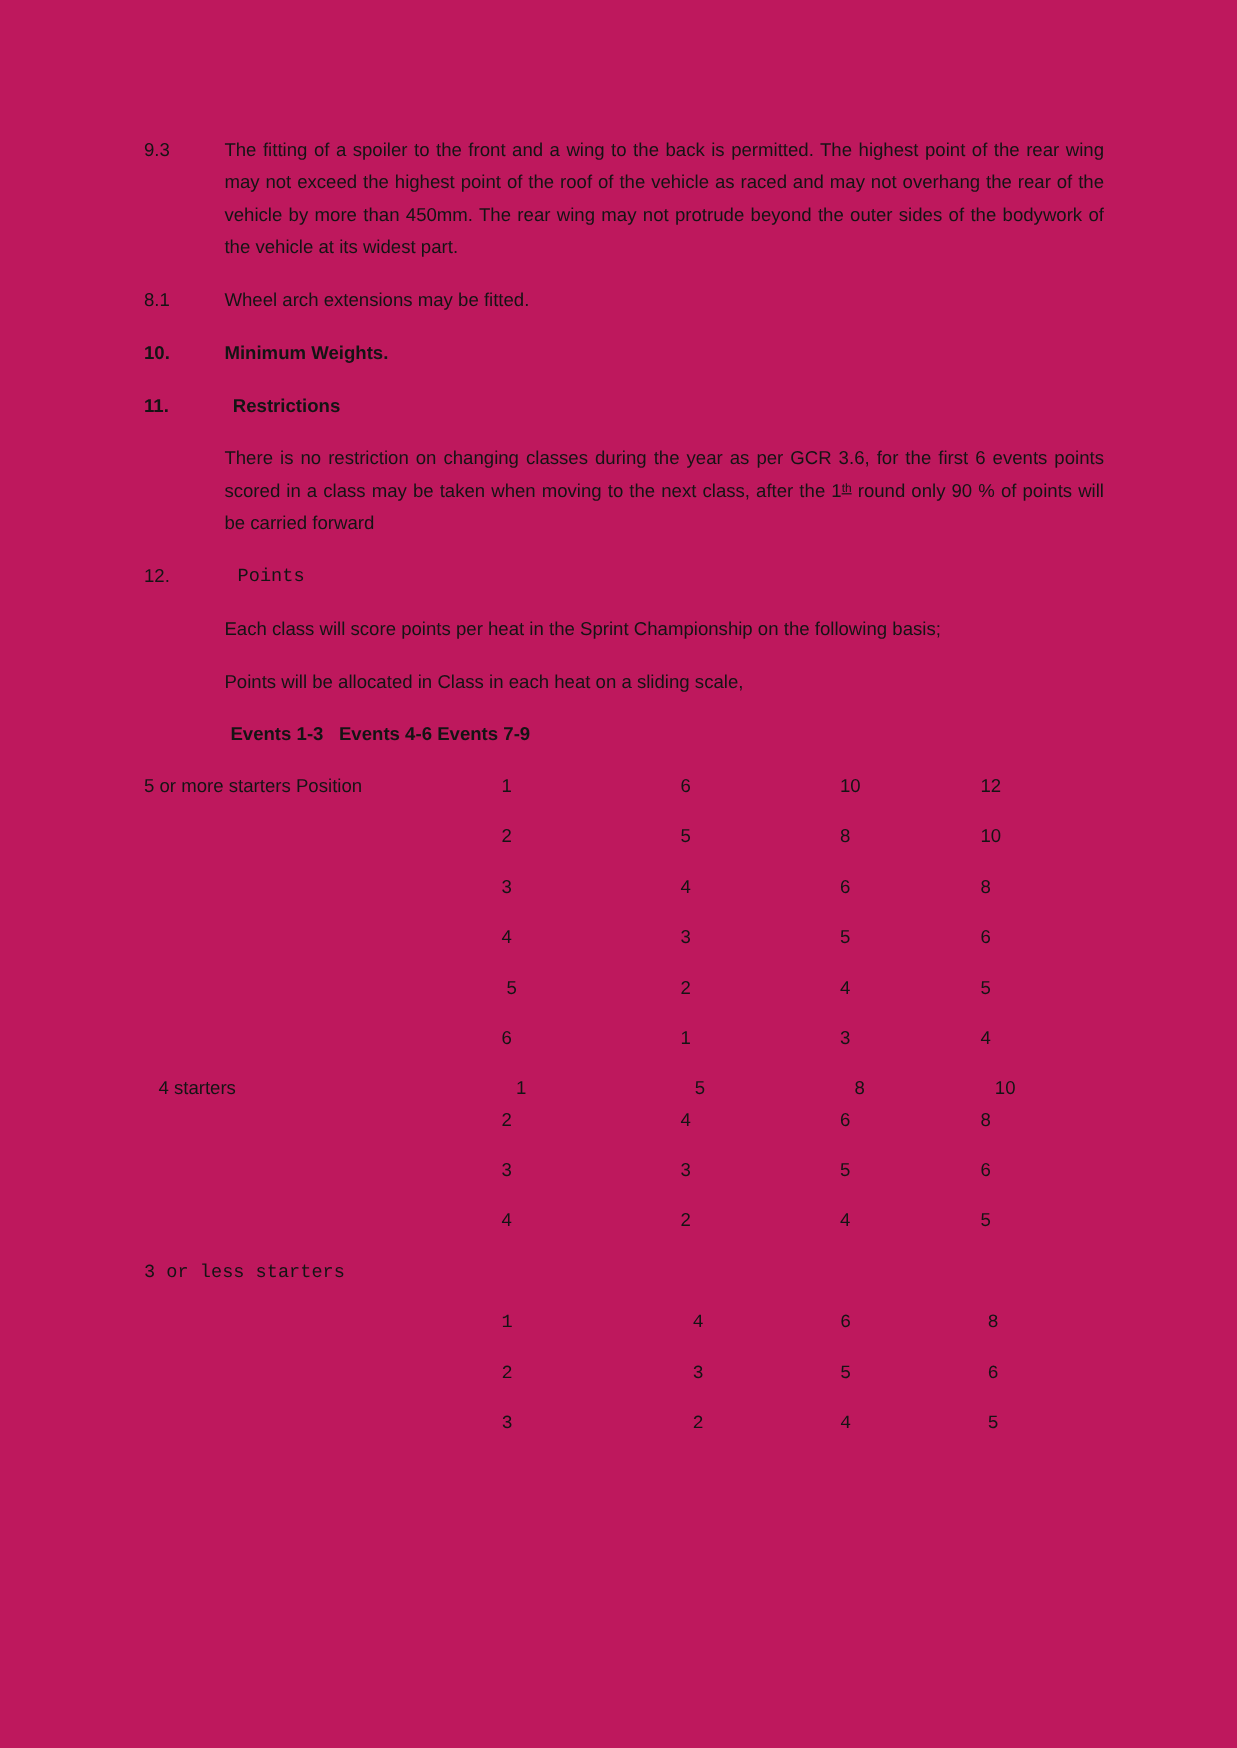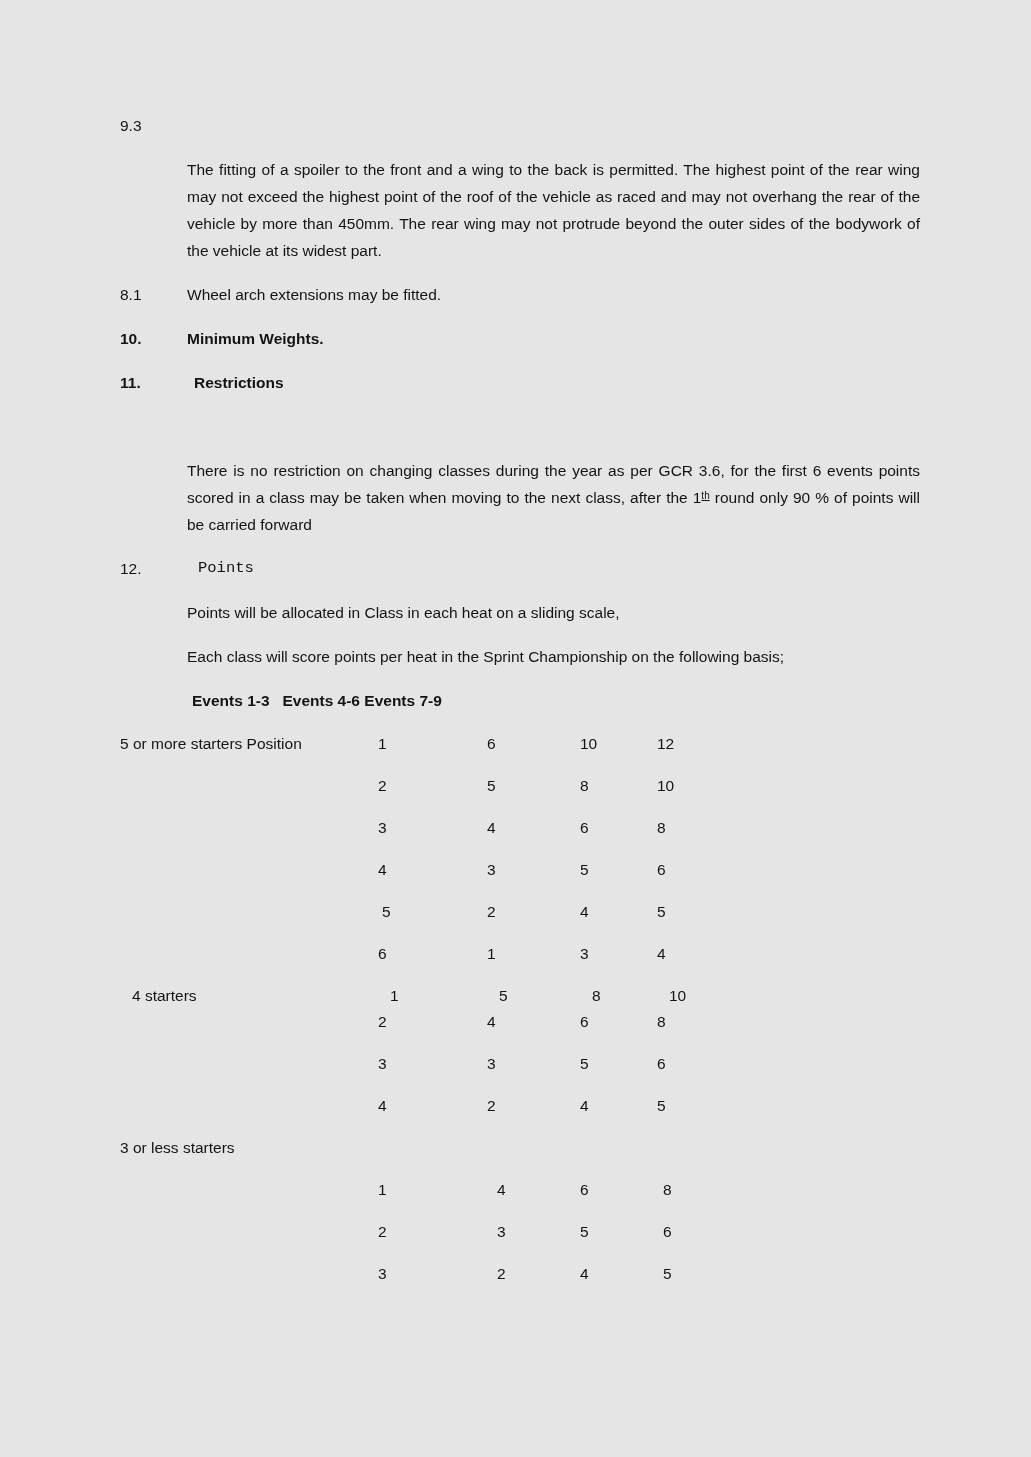--- a/index.html
+++ b/index.html
@@ -4,60 +4,61 @@
 <style>
   html, body {
     margin: 0;
     padding: 0;
     background: #ffffff;
   }
   .page {
     position: relative;
     width: 1031px;
     height: 1457px;
-    background: #e5e5e5;
+    background: #be185d;
     box-sizing: border-box;
     padding: 112px 111px 0 120px;
     overflow: hidden;
     font-family: "Liberation Sans", sans-serif;
     font-size: 15.5px;
     color: #141414;
   }
   
   .item {
     display: flex;
     line-height: 27px;
     margin-bottom: 17px;
   }
   .item .num {
     width: 67px;
     flex-shrink: 0;
   }
   .item .body {
     flex: 1;
   }
-  .just { text-align: justify; margin-top: 44px; }
+  .just { text-align: justify; }
   .bold { font-weight: 700; }
   .ind5  { padding-left: 5px; }
   .ind7  { padding-left: 7px; }
   .ind11 { padding-left: 11px; font-family: Liberation Mono, monospace; }
   .pre { white-space: pre; font-weight: bold; }
   sup {
     font-size: 10px;
     line-height: 0;
     vertical-align: baseline;
     position: relative;
     top: -0.45em;
     text-decoration: underline;
   }
   
   .prow {
     display: flex;
     line-height: 26px;
     margin-bottom: 16px;
+    gap: 40px;
   }
   .prow .plabel {
     width: 258px;
     flex-shrink: 0;
   }
   .prow .c1 { width: 109px; box-sizing: border-box; }
   .prow .c2 { width: 93px;  box-sizing: border-box; }
   .prow .c3 { width: 77px;  box-sizing: border-box; }
   .prow .c4 { width: 60px;  box-sizing: border-box; }
   .prow .ind4 { padding-left: 4px; }
@@ -99,26 +100,26 @@
     </div>
   </div>
 
   <div class="item">
     <div class="num">12.</div>
     <div class="body ind11">Points</div>
   </div>
 
   <div class="item">
     <div class="num"></div>
+    <div class="body">Each class will score points per heat in the Sprint Championship on the following basis;</div>
+  </div>
+
+  <div class="item">
+    <div class="num"></div>
     <div class="body">Points will be allocated in Class in each heat on a sliding scale,</div>
-  </div>
-
-  <div class="item">
-    <div class="num"></div>
-    <div class="body">Each class will score points per heat in the Sprint Championship on the following basis;</div>
   </div>
 
   <div class="item">
     <div class="num"></div>
     <div class="body ind5 pre">Events 1-3   Events 4-6 Events 7-9</div>
   </div>
 
   <div class="item" style="display:block; margin-bottom:0;">
     <div class="prow">
       <div class="plabel">5 or more starters Position</div>
@@ -188,21 +189,21 @@
     </div>
     <div class="prow">
       <div class="plabel"></div>
       <div class="c1">4</div>
       <div class="c2">2</div>
       <div class="c3">4</div>
       <div class="c4">5</div>
     </div>
   </div>
 
-  <div class="item shift" style="display:block; margin-bottom:0;">
+  <div class="item shift" style="display:block; margin-bottom:0;font-family:Liberation Mono, monospace;">
     <div class="prow">
       <div class="plabel">3 or less starters</div>
     </div>
     <div class="prow">
       <div class="plabel"></div>
       <div class="c1">1</div>
       <div class="c2">4</div>
       <div class="c3">6</div>
       <div class="c4">8</div>
     </div>

